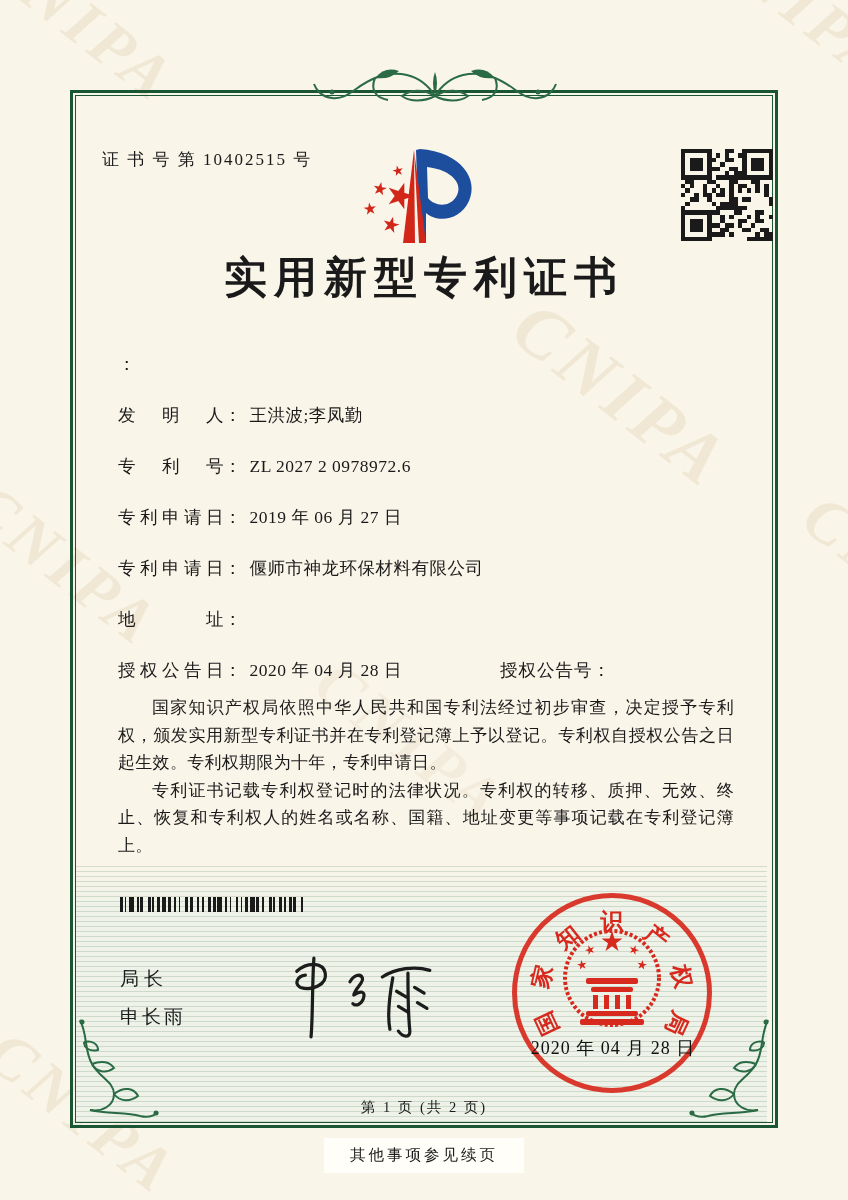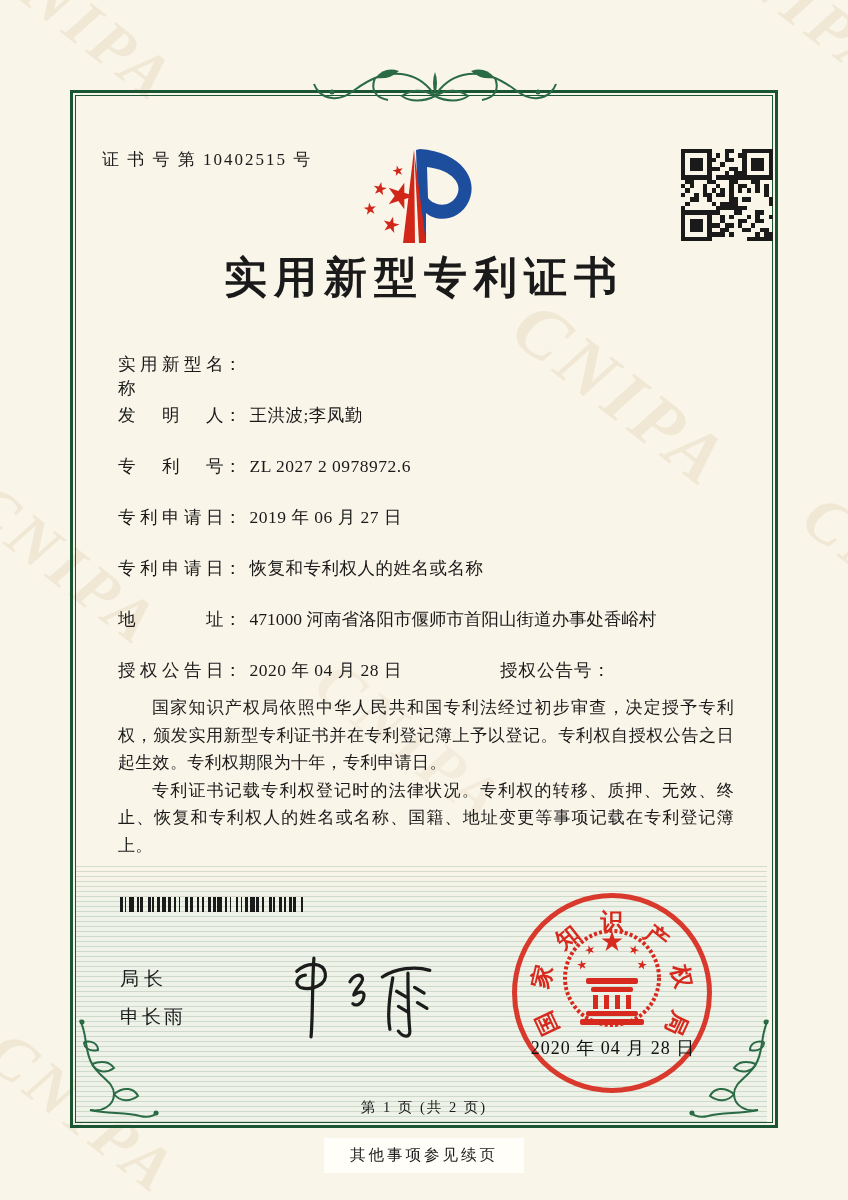--- a/index.html
+++ b/index.html
@@ -402,21 +402,20 @@
     <rect x="18" y="20" width="1" height="1" fill="#1a1a1a"></rect>
     <rect x="19" y="20" width="1" height="1" fill="#1a1a1a"></rect>
     <rect x="20" y="20" width="1" height="1" fill="#1a1a1a"></rect>
   </svg>
 
 <div class="title">实用新型专利证书</div>
 
 <div class="fields">
   <div class="frow">
     <span class="flabel">
-        <span class="flabel-text">实用新型名称</span>
         <span>：</span>
       </span>
   </div>
   <div class="frow">
     <span class="flabel">
         <span class="flabel-text">发明人</span>
         <span>：</span>
       </span>
     <span class="fvalue">王洪波;李凤勤</span>
   </div>
@@ -432,28 +431,27 @@
         <span class="flabel-text">专利申请日</span>
         <span>：</span>
       </span>
     <span class="fvalue">2019 年 06 月 27 日</span>
   </div>
   <div class="frow">
     <span class="flabel">
         <span class="flabel-text">专利申请日</span>
         <span>：</span>
       </span>
-    <span class="fvalue">恢复和专利权人的姓名或名称</span>
+    <span class="fvalue">偃师市神龙环保材料有限公司</span>
   </div>
   <div class="frow">
     <span class="flabel">
         <span class="flabel-text">地址</span>
         <span>：</span>
       </span>
-    <span class="fvalue" style="letter-spacing:0;">471000 河南省洛阳市偃师市首阳山街道办事处香峪村</span>
   </div>
   <div class="frow">
     <span class="flabel">
         <span class="flabel-text">授权公告日</span>
         <span>：</span>
       </span>
     <span class="fvalue">2020 年 04 月 28 日</span>
     <span class="fpair2">
       <span class="flabel">
           <span class="flabel-text">授权公告号</span>

